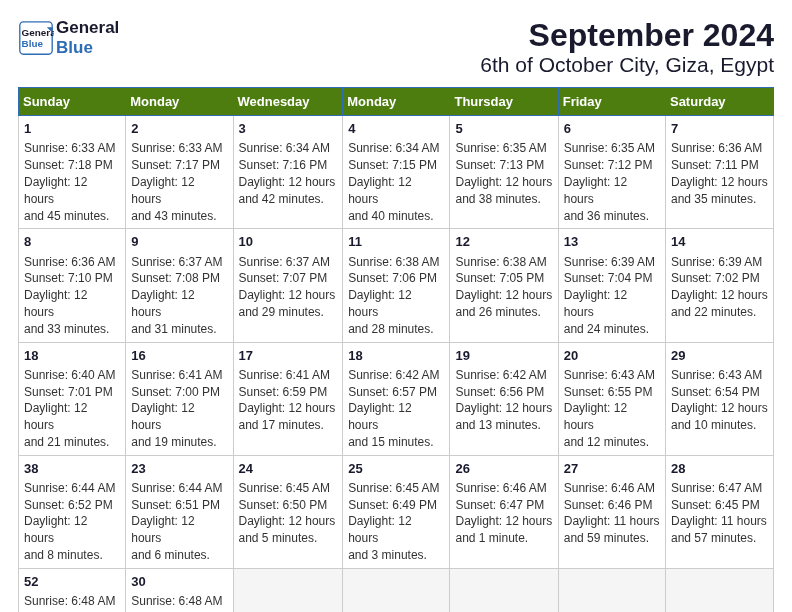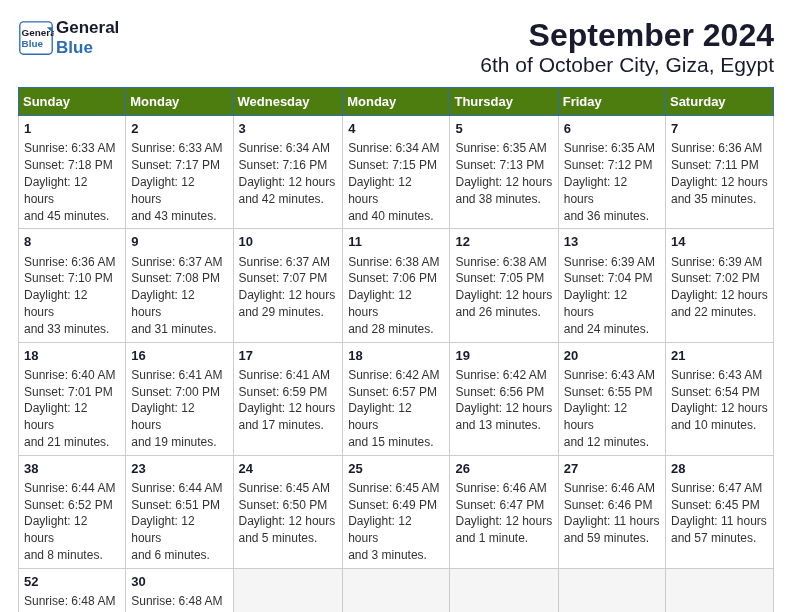--- a/index.html
+++ b/index.html
@@ -209,21 +209,21 @@
           </td>
           <td>
             <span class="day-num">19</span>
             <div class="day-info">Sunrise: 6:42 AM<br>Sunset: 6:56 PM<br>Daylight: 12 hours<br>and 13 minutes.</div>
           </td>
           <td>
             <span class="day-num">20</span>
             <div class="day-info">Sunrise: 6:43 AM<br>Sunset: 6:55 PM<br>Daylight: 12 hours<br>and 12 minutes.</div>
           </td>
           <td>
-            <span class="day-num">21</span>
+            <span class="day-num">29</span>
             <div class="day-info">Sunrise: 6:43 AM<br>Sunset: 6:54 PM<br>Daylight: 12 hours<br>and 10 minutes.</div>
           </td>
         </tr>
         <tr>
           <td>
             <span class="day-num">38</span>
             <div class="day-info">Sunrise: 6:44 AM<br>Sunset: 6:52 PM<br>Daylight: 12 hours<br>and 8 minutes.</div>
           </td>
           <td>
             <span class="day-num">23</span>

